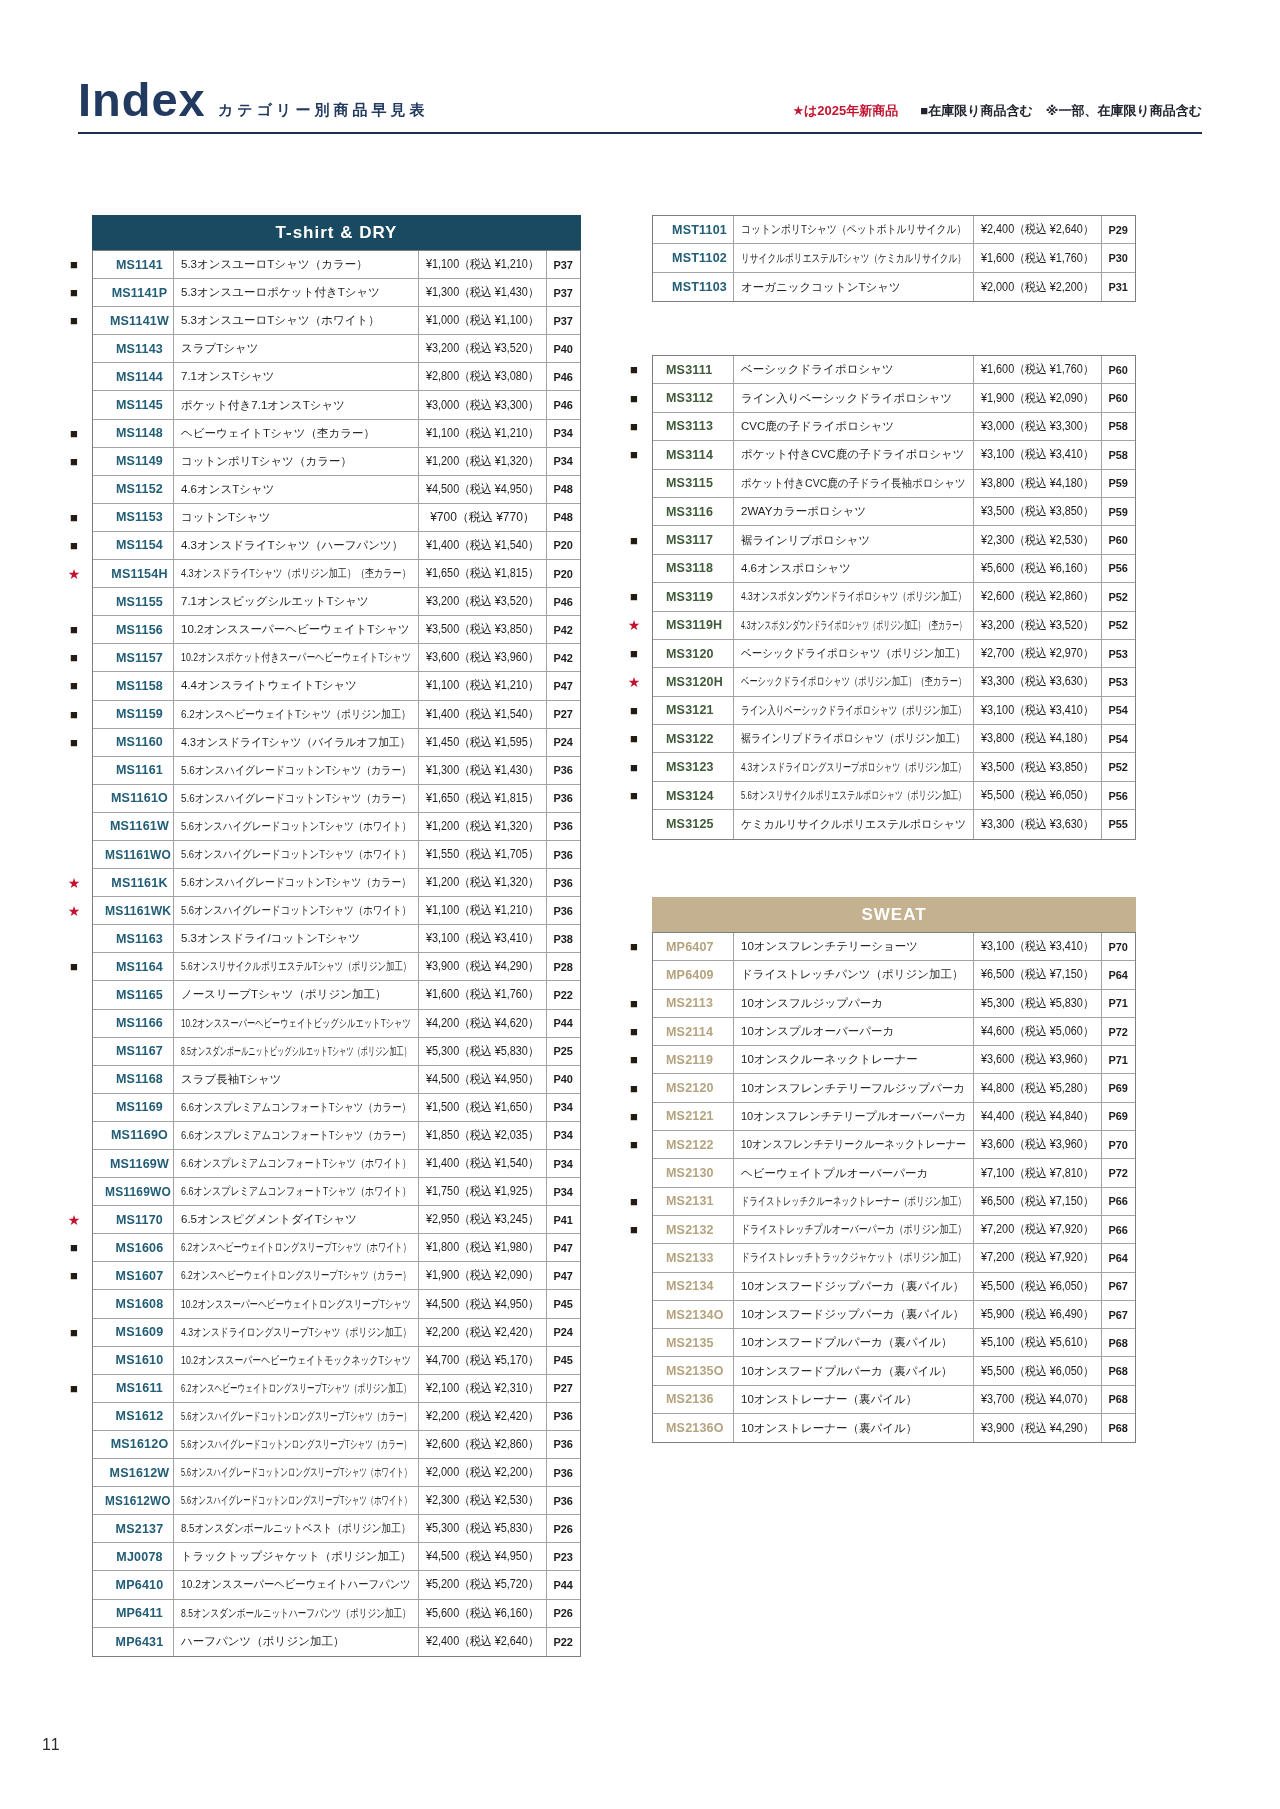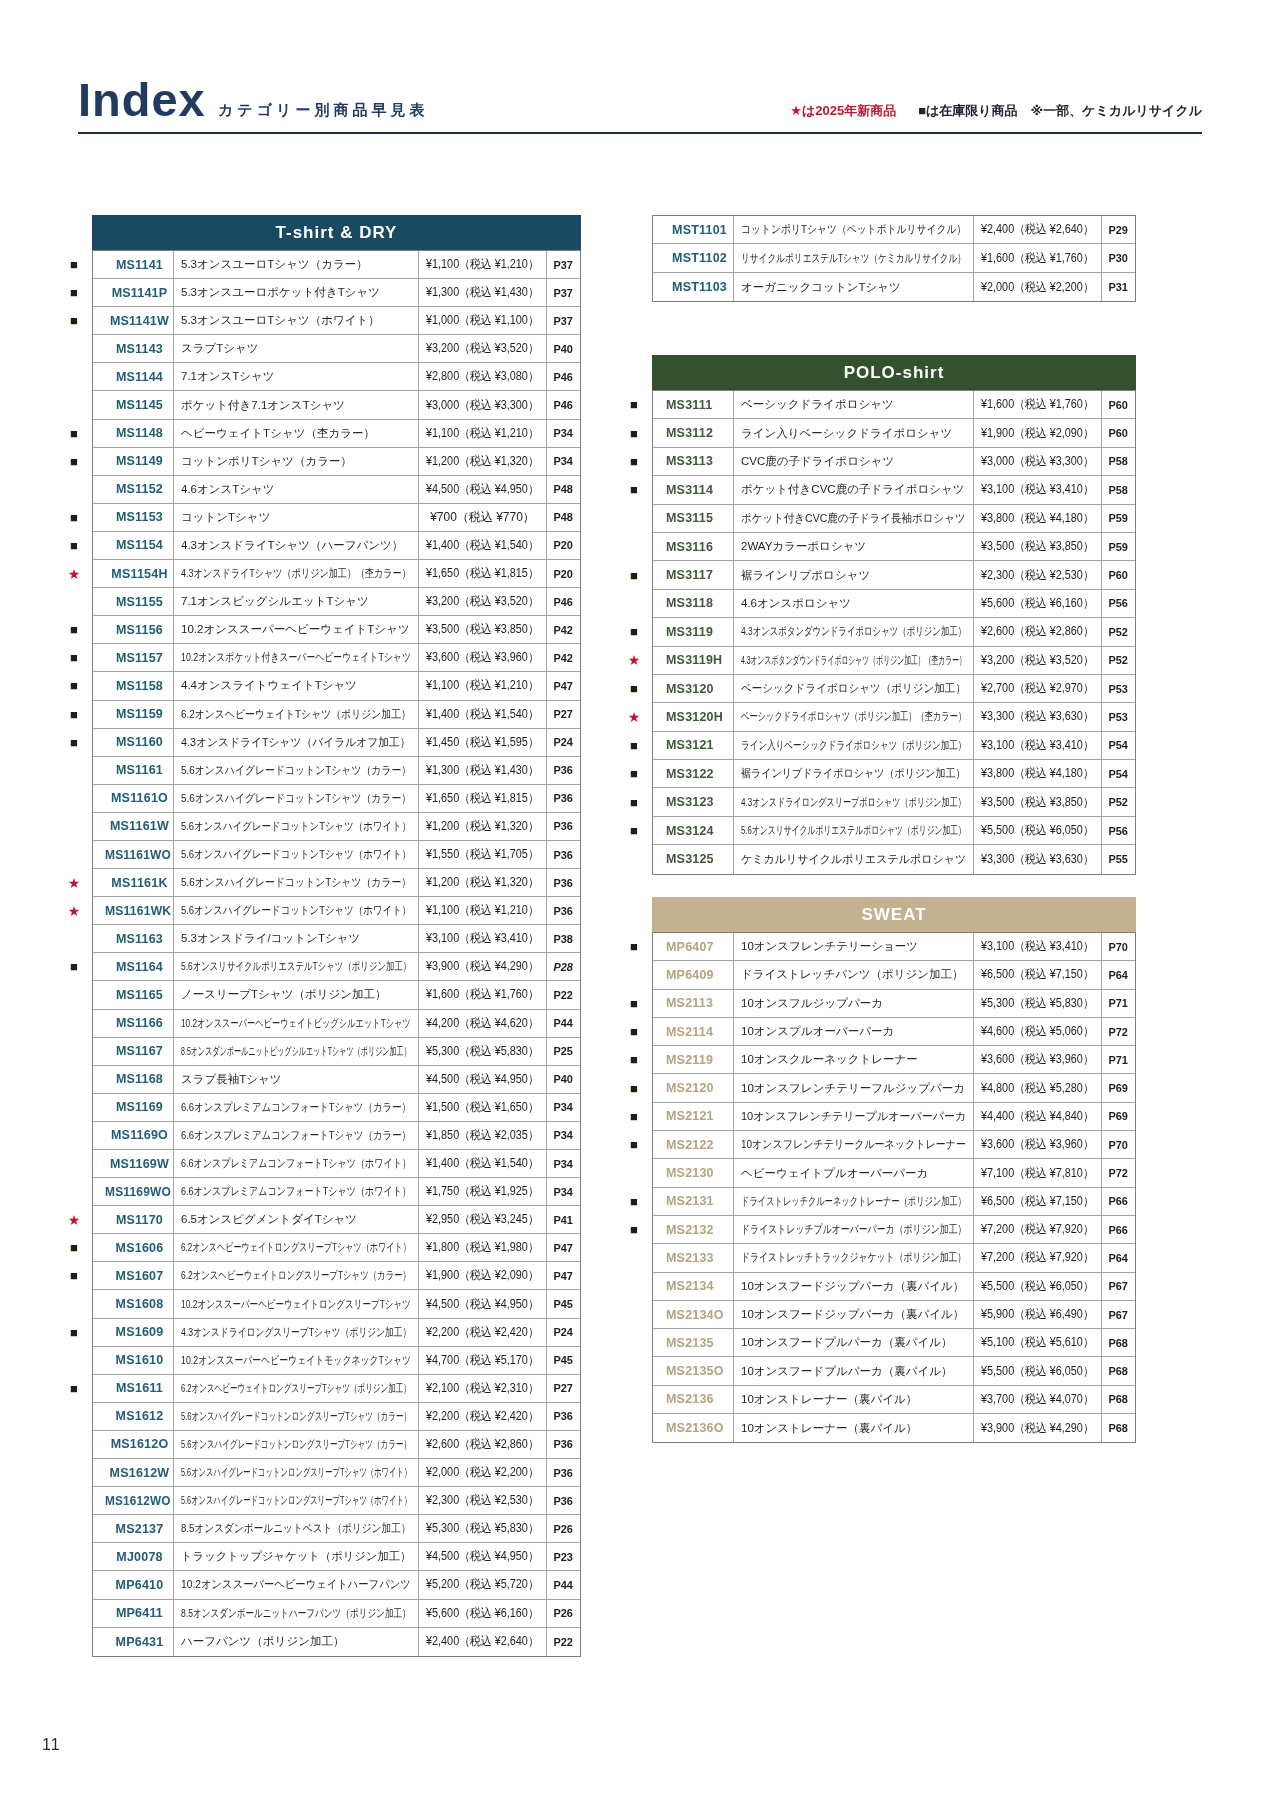--- a/index.html
+++ b/index.html
@@ -69,21 +69,21 @@
   .mark.square{color:var(--square-color,#241b12);font-size:13px;line-height:1;}
   .mark.star{color:var(--star-color,#c3142f);font-size:14px;line-height:1;}
 </style>
 </head>
 <body>
 
 <div class="page-title">Index</div>
 <div class="page-subtitle">カテゴリー別商品早見表</div>
 <div class="legend">
   <span class="new">★は2025年新商品</span>
-  <span class="stock">■は在庫限り商品　※一部、ケミカルリサイクル</span>
+  <span class="stock">■在庫限り商品含む　※一部、在庫限り商品含む</span>
 </div>
 <div class="header-rule"></div>
 
 <div class="ptable t-tshirt" style="left:92px;top:215px;width:489px;">
   <div class="thead">T-shirt &amp; DRY</div>
   <div class="tbody">
       <div class="row">
         <span class="mark square">■</span>
         <span class="cell code">
           <span class="txt">MS1141</span>
@@ -463,21 +463,21 @@
         <span class="cell code">
           <span class="txt">MS1164</span>
         </span>
         <span class="cell name">
           <span class="txt" style="transform: scaleX(0.728);">5.6オンスリサイクルポリエステルTシャツ（ポリジン加工）</span>
         </span>
         <span class="cell price">
           <span class="txt" style="transform: scaleX(0.904);">¥3,900（税込 ¥4,290）</span>
         </span>
         <span class="cell page">
-          <span class="txt" style="transform: scaleX(0.95); font-style: italic;">P28</span>
+          <span class="txt" style="transform: scaleX(0.95);">P28</span>
         </span>
       </div>
       <div class="row">
         <span class="mark none"></span>
         <span class="cell code">
           <span class="txt">MS1165</span>
         </span>
         <span class="cell name">
           <span class="txt">ノースリーブTシャツ（ポリジン加工）</span>
         </span>
@@ -880,21 +880,20 @@
           <span class="txt" style="transform: scaleX(0.904);">¥2,000（税込 ¥2,200）</span>
         </span>
         <span class="cell page">
           <span class="txt" style="transform: scaleX(0.95);">P31</span>
         </span>
       </div>
     </div>
 </div>
 
 <div class="ptable t-polo" style="left:652px;top:355px;width:484px;">
-  <div class="thead">POLO-shirt</div>
   <div class="tbody">
       <div class="row">
         <span class="mark square">■</span>
         <span class="cell code">
           <span class="txt">MS3111</span>
         </span>
         <span class="cell name">
           <span class="txt">ベーシックドライポロシャツ</span>
         </span>
         <span class="cell price">

